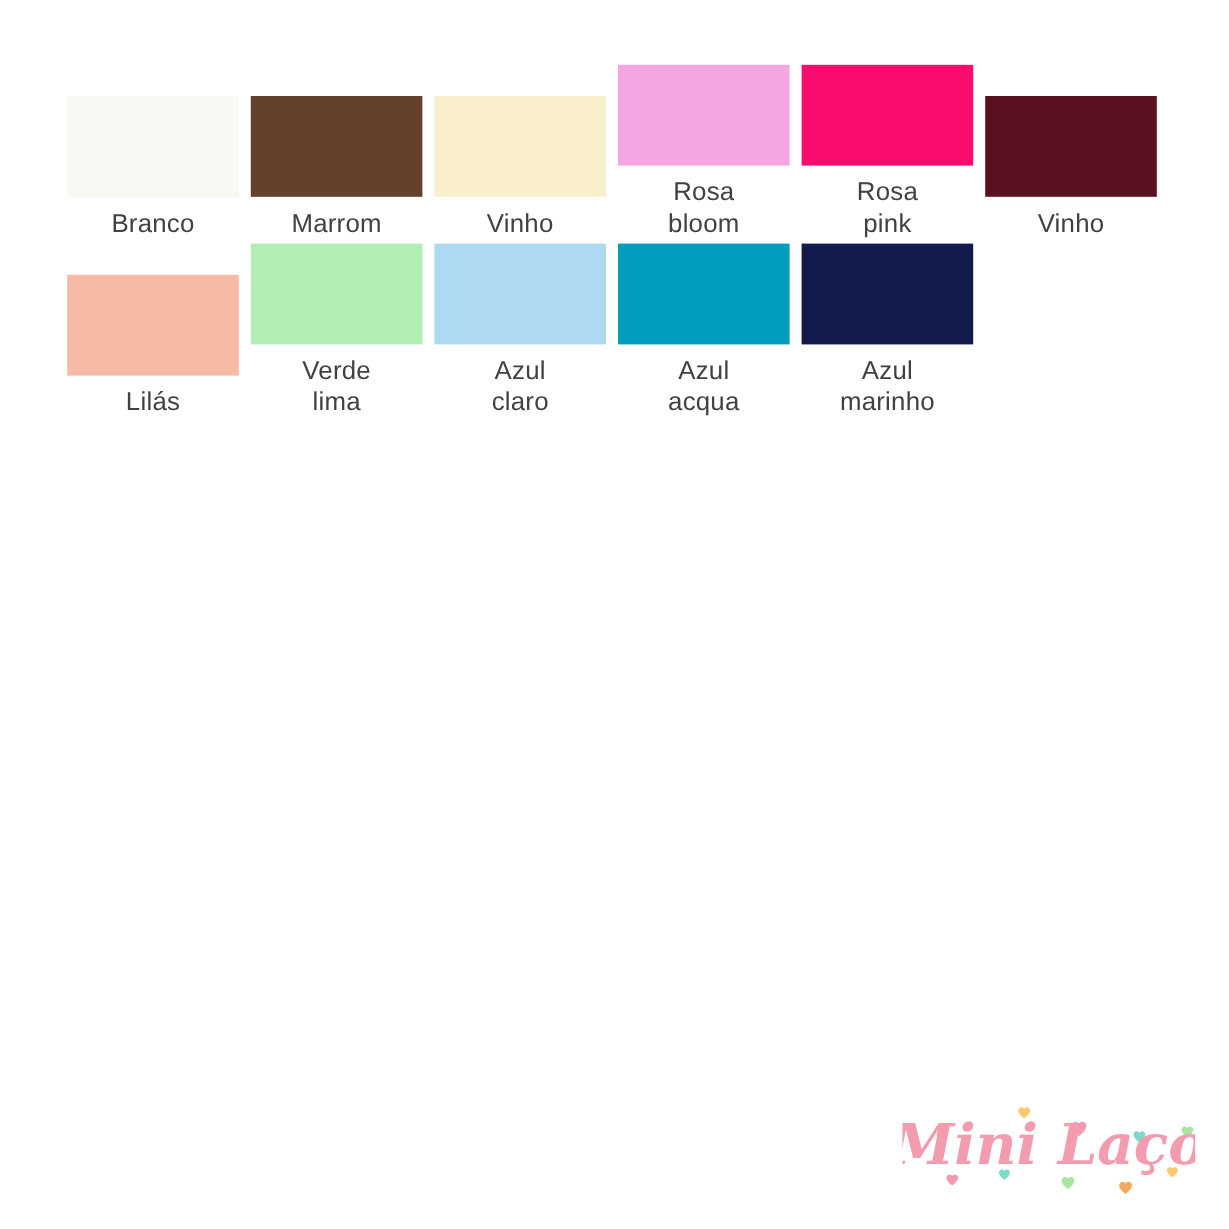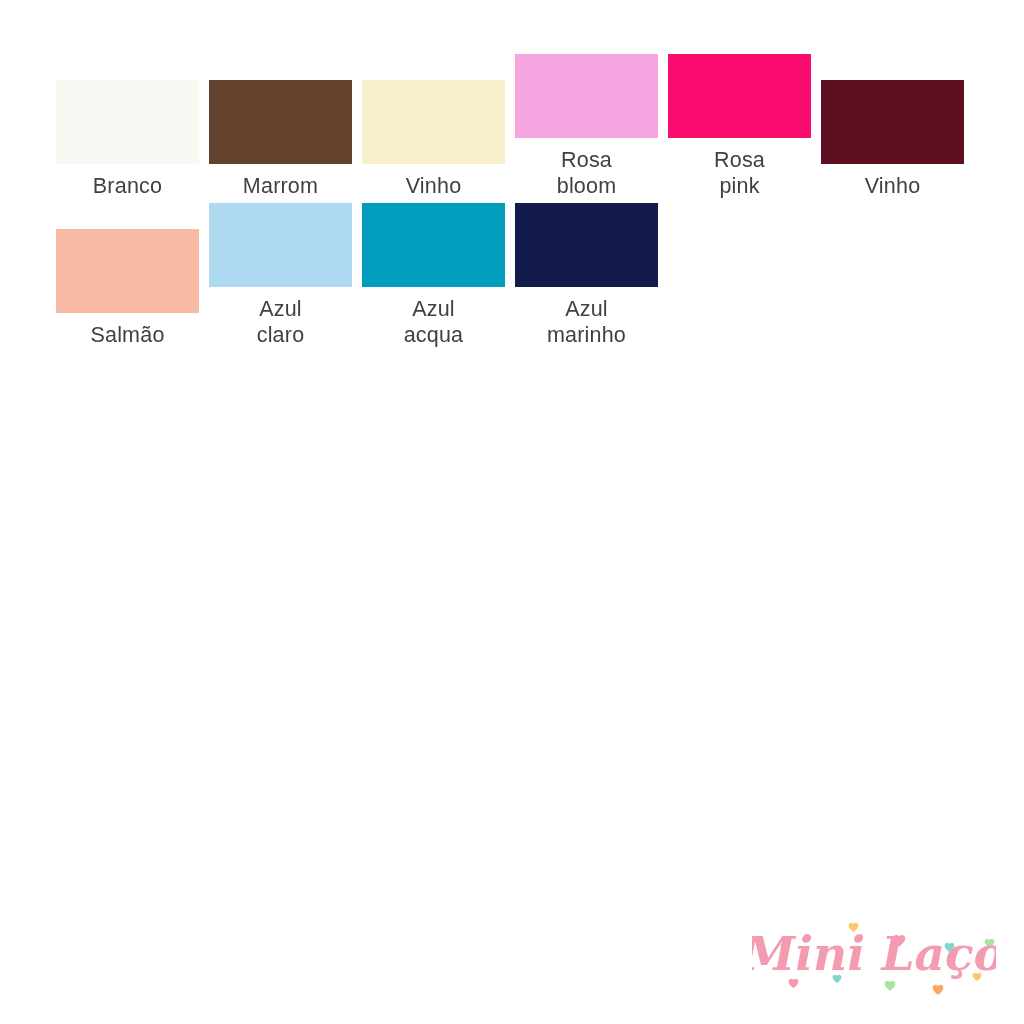--- a/index.html
+++ b/index.html
@@ -106,21 +106,26 @@
       <div class="swatch-chip" style="background: rgb(250, 12, 110);"></div>
       <div class="swatch-label">Rosa
 pink</div>
     </div>
     <div class="swatch-cell row-pad">
       <div class="swatch-chip" style="background: rgb(92, 15, 30);"></div>
       <div class="swatch-label">Vinho</div>
     </div>
     <div class="swatch-cell row-pad">
       <div class="swatch-chip" style="background: rgb(247, 186, 165);"></div>
-      <div class="swatch-label">Salmão</div>
+      <div class="swatch-label">Lilás</div>
+    </div>
+    <div class="swatch-cell row-pad">
+      <div class="swatch-chip" style="background: rgb(178, 237, 180);"></div>
+      <div class="swatch-label">Verde
+lima</div>
     </div>
     <div class="swatch-cell row-pad">
       <div class="swatch-chip" style="background: rgb(173, 218, 240);"></div>
       <div class="swatch-label">Azul
 claro</div>
     </div>
     <div class="swatch-cell row-pad">
       <div class="swatch-chip" style="background: rgb(2, 157, 188);"></div>
       <div class="swatch-label">Azul
 acqua</div>

